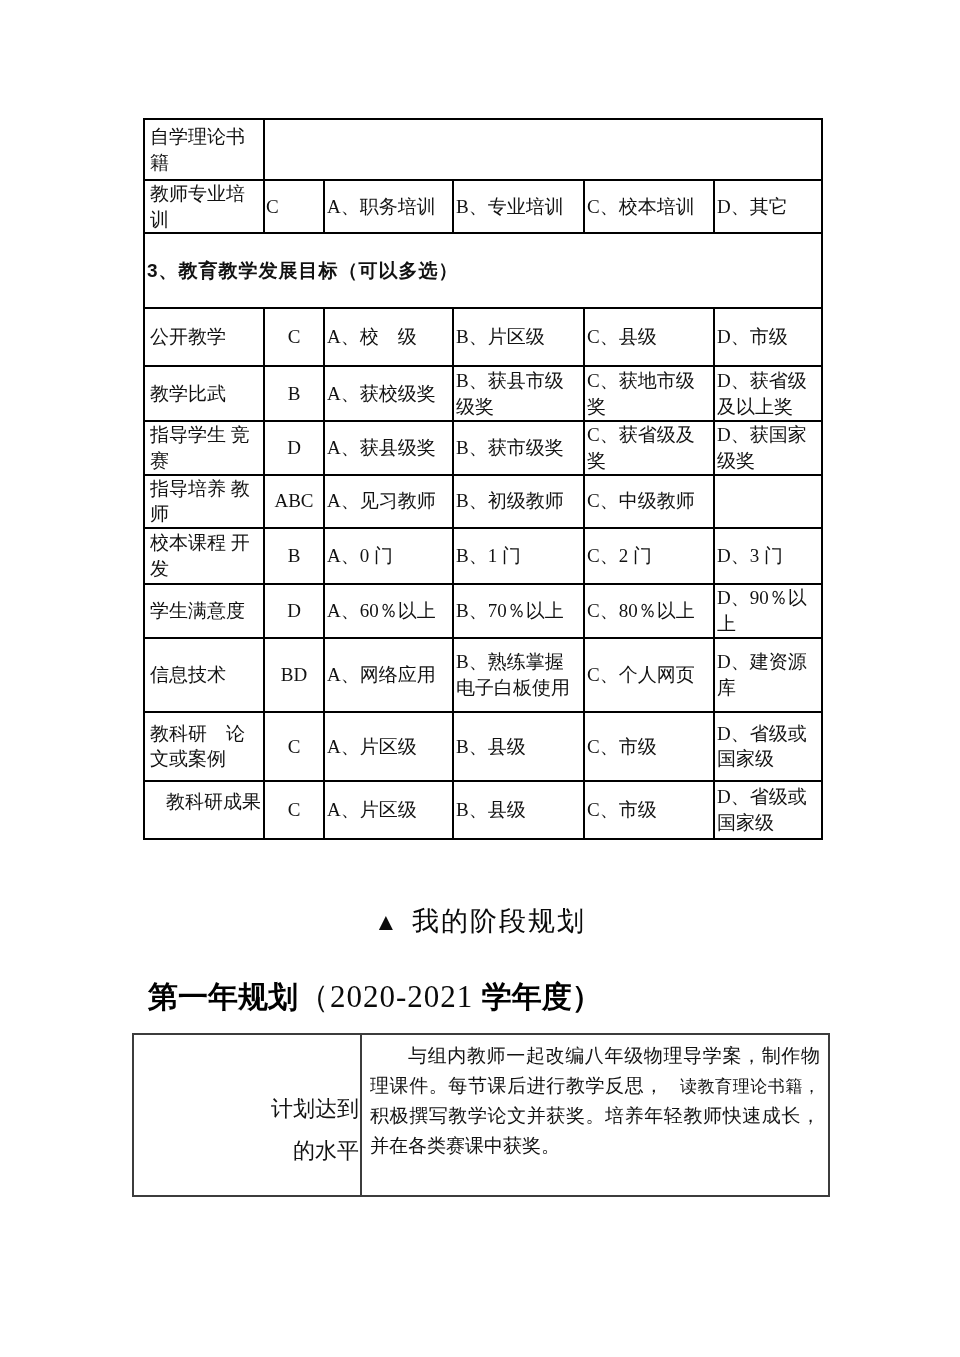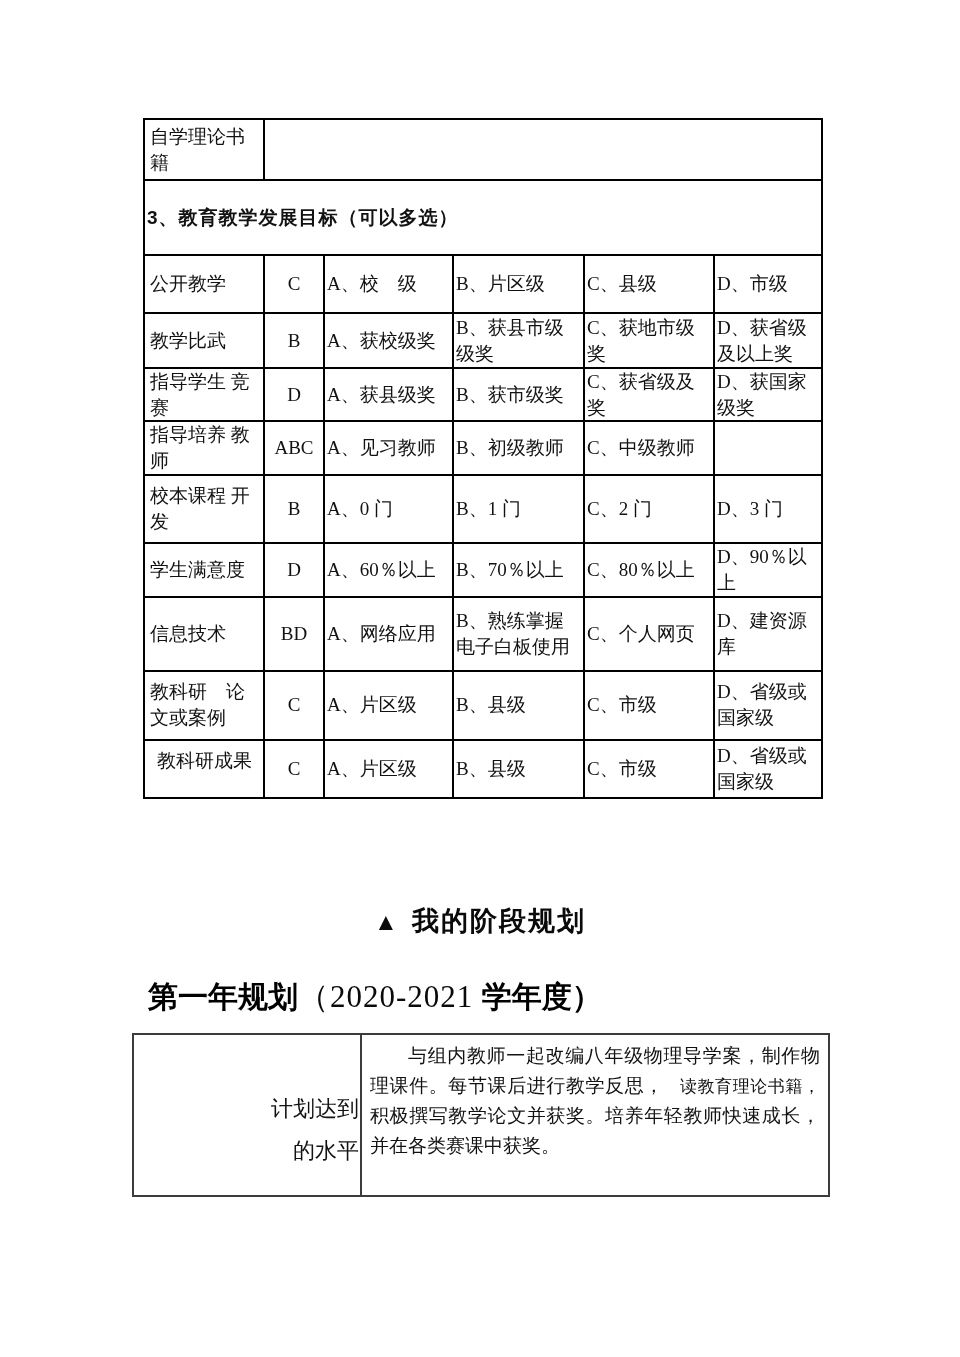--- a/index.html
+++ b/index.html
@@ -15,29 +15,29 @@
   table.goals td{
     border:2px solid #000;font-size:19px;line-height:1.35;
     vertical-align:middle;overflow:hidden;word-break:break-all;
   }
   td.sec-hd{
     font-family:"Liberation Sans","DejaVu Sans",sans-serif;
     font-weight:bold;font-size:20px;text-align:left;padding:0 2px;
     letter-spacing:1px;
   }
   td.lbl{text-align:left;padding:0 5px;line-height:1.5;}
-  td.lbl-left{text-align:center;padding:0 2px 16px 3px;line-height:1.5;}
+  td.lbl-left{text-align:right;padding:0 2px 16px 3px;line-height:1.5;}
   td.ans{text-align:center;padding:0 2px;}
   td.ans-left{text-align:left;padding:0 1px;}
   td.opt{text-align:left;padding:0 2px 0 2px;}
   
   .stage-heading{
     position:absolute;left:0;top:903px;width:960px;text-align:center;
     font-family:"Liberation Sans","DejaVu Sans",sans-serif;
-    font-weight:bold;font-size:27px;color:#0a0a0a;letter-spacing:2px;
+    font-weight:normal;font-size:27px;color:#0a0a0a;letter-spacing:2px;
   }
   .stage-heading .tri{font-size:24px;letter-spacing:0;margin-right:14px;}
   
   .year-line{
     position:absolute;left:148px;top:976px;width:700px;white-space:nowrap;
   }
   .year-line .yl-prefix,.year-line .yl-suffix{
     font-family:"Liberation Sans","DejaVu Sans",sans-serif;
     font-weight:bold;font-size:30px;color:#000000;
   }
@@ -71,20 +71,28 @@
       <col style="width:129px">
     <col style="width:131px">
       <col style="width:130px">
       <col style="width:108px">
   </colgroup>
   <tbody>
     <tr style="height:61px">
       <td class="lbl">自学理论书籍</td>
       <td class="opt" colspan="5"></td>
     </tr>
+    <tr style="height:51px">
+      <td class="lbl">教师专业培训</td>
+      <td class="ans-left">C</td>
+      <td class="opt">A、职务培训</td>
+      <td class="opt">B、专业培训</td>
+      <td class="opt">C、校本培训</td>
+      <td class="opt">D、其它</td>
+    </tr>
     <tr style="height:75px">
       <td class="sec-hd" colspan="6">3、教育教学发展目标（可以多选）</td>
     </tr>
     <tr style="height:58px">
       <td class="lbl">公开教学</td>
       <td class="ans">C</td>
       <td class="opt">A、校　级</td>
       <td class="opt">B、片区级</td>
       <td class="opt">C、县级</td>
       <td class="opt">D、市级</td>
@@ -106,21 +114,21 @@
       <td class="opt">D、获国家级奖</td>
     </tr>
     <tr style="height:52px">
       <td class="lbl">指导培养 教师</td>
       <td class="ans">ABC</td>
       <td class="opt">A、见习教师</td>
       <td class="opt">B、初级教师</td>
       <td class="opt">C、中级教师</td>
       <td class="opt"></td>
     </tr>
-    <tr style="height:68px">
+    <tr style="height:56px">
       <td class="lbl">校本课程 开发</td>
       <td class="ans">B</td>
       <td class="opt">A、0 门</td>
       <td class="opt">B、1 门</td>
       <td class="opt">C、2 门</td>
       <td class="opt">D、3 门</td>
     </tr>
     <tr style="height:54px">
       <td class="lbl">学生满意度</td>
       <td class="ans">D</td>

